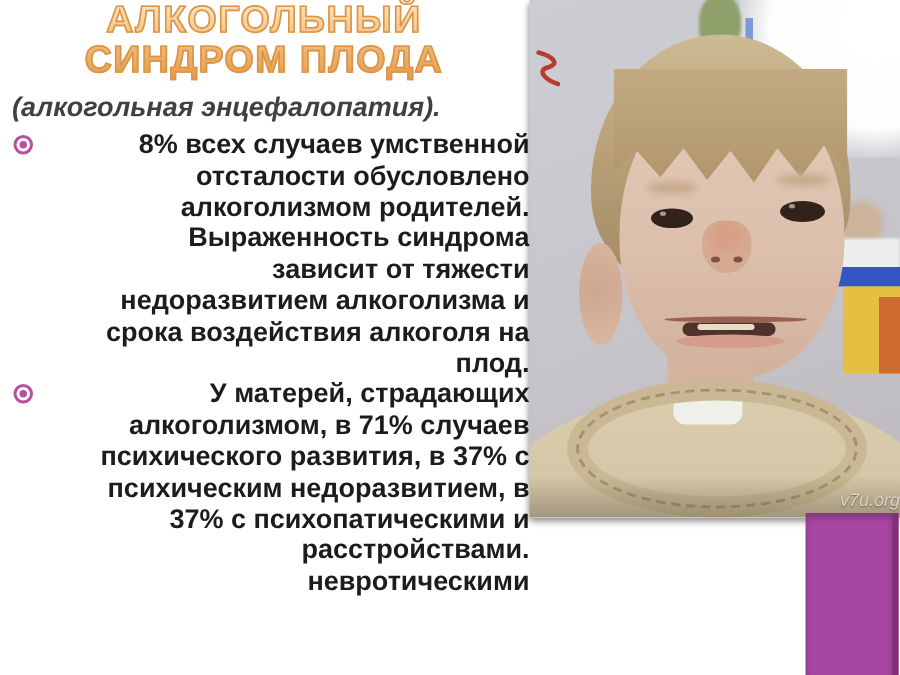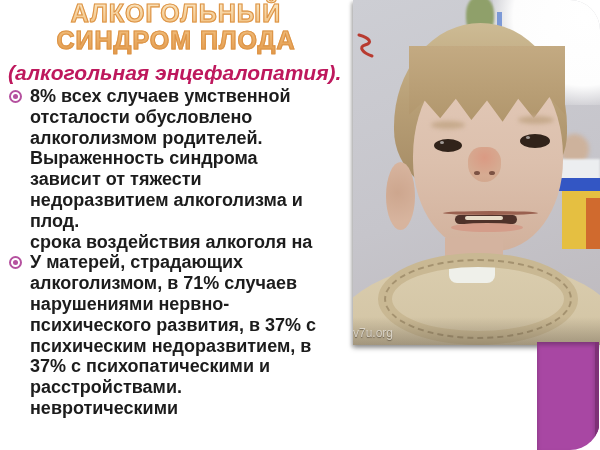--- a/index.html
+++ b/index.html
@@ -1,45 +1,45 @@
 <!DOCTYPE html>
 <html><head>
 <meta charset="utf-8">
 <style>
   html,body{margin:0;padding:0;}
   .slide{
     position:relative; width:600px; height:450px; background:#ffffff;
-    overflow:hidden; font-family:"Liberation Sans", sans-serif;border-radius:30px;
+    overflow:hidden; font-family:"Liberation Sans", sans-serif;
   }
   
   .title{
     position:absolute; left:0; top:10; width:352px; text-align:center;
     font-size:25px; font-weight:bold; line-height:1.07; letter-spacing:1px;
     background:linear-gradient(180deg,#fbe9c6 0%,#f2c283 45%,#e39a4b 100%);
     -webkit-background-clip:text; background-clip:text; color:transparent;
     -webkit-text-stroke:1.1px #dd9447;
   }
   .subtitle{
     position:absolute; left:8px; top:61px; width:344px;
-    font-size:21px; font-weight:bold; font-style:italic; color:#be185d;
+    font-size:18px; font-weight:bold; font-style:italic; color:#404040;
   }
   .bullets{
     position:absolute; left:8px; top:86px; width:345px;
     font-size:18px; font-weight:bold; color:#1c1c1c; line-height:20.8px;
   }
   .bullet-item{ position:relative; padding-left:22px; }
   .bullet-icon{
     position:absolute; left:1px; top:4px; width:9px; height:9px;
     border:2px solid #b5519f; border-radius:50%;
   }
   .bullet-icon::after{
     content:""; position:absolute; left:2px; top:2px; width:5px; height:5px;
     border-radius:50%; background:#b5519f;
   }
-  .bline{ white-space:nowrap; }
+  .bline{ white-space:nowrap;text-align:right; }
   
   .photo{
     position:absolute; left:353px; top:0; width:247px; height:345px;
     overflow:hidden; background:linear-gradient(160deg,#cdced4 0%,#c6c5cb 55%,#bdb9bd 100%);
     box-shadow:0 3px 5px rgba(0,0,0,.35), -2px 2px 3px rgba(0,0,0,.15);
   }
   .photo *{ position:absolute; }
   .window-glare{ left:140px; top:-20px; width:130px; height:125px;
     background:radial-gradient(ellipse at 70% 30%, #ffffff 0%, #fdfdfd 55%, rgba(255,255,255,0) 75%); }
   .plant{ left:113px; top:-4px; width:28px; height:40px; border-radius:45%;
@@ -93,22 +93,22 @@
     border-radius:50% 50% 0 0 / 70% 70% 0 0;
     background:linear-gradient(180deg,#dacdae 0%,#cfc0a0 100%); }
   .shirt{ left:96px; top:255px; width:46px; height:28px; border-radius:8px;
     background:#eff0ea; }
   .collar{ left:25px; top:253px; width:200px; height:92px; border-radius:50%;
     border:14px solid #c9b893; box-sizing:border-box; background:transparent; }
   .collar::after{ content:""; position:absolute; left:-8px; top:-8px; right:-8px; bottom:-8px;
     border-radius:50%; border:2px dashed rgba(120,100,70,.45); }
   .bottom-shade{ left:0; bottom:0; width:247px; height:28px;
     background:linear-gradient(rgba(90,80,65,0), rgba(90,80,65,.4)); }
-  .watermark{ left:0; bottom:5px; width:247px; text-align:left;
-    font-size:12px; color:#d9d3c6; text-shadow:0 1px 1px rgba(60,50,40,.6); }
+  .watermark{ left:0; bottom:5px; width:247px; text-align:right;
+    font-size:12px; color:#d9d3c6; text-shadow:0 1px 1px rgba(60,50,40,.6);font-style:italic; }
   
   .accent-square{
     position:absolute; left:537px; top:342px; width:58px; height:108px;
     background:#a847a3; border-right:4px solid #7e3177;
     box-shadow:inset 0 3px 4px rgba(0,0,0,.25);
   }
 </style>
 </head>
 <body>
 
@@ -121,30 +121,29 @@
   <div class="bullets">
     <div class="bullet-item">
       <span class="bullet-icon"></span>
       <div>
         <div class="bline">8% всех случаев умственной</div>
         <div class="bline">отсталости обусловлено</div>
         <div class="bline">алкоголизмом родителей.</div>
         <div class="bline">Выраженность синдрома</div>
         <div class="bline">зависит от тяжести</div>
         <div class="bline">недоразвитием алкоголизма и</div>
+        <div class="bline">срока воздействия алкоголя на</div>
         <div class="bline">плод.</div>
-        <div class="bline">срока воздействия алкоголя на</div>
       </div>
     </div>
     <div class="bullet-item">
       <span class="bullet-icon"></span>
       <div>
         <div class="bline">У матерей, страдающих</div>
         <div class="bline">алкоголизмом, в 71% случаев</div>
-        <div class="bline">нарушениями нервно-</div>
         <div class="bline">психического развития, в 37% с</div>
         <div class="bline">психическим недоразвитием, в</div>
         <div class="bline">37% с психопатическими и</div>
         <div class="bline">расстройствами.</div>
         <div class="bline">невротическими</div>
       </div>
     </div>
   </div>
 
   <div class="photo">

